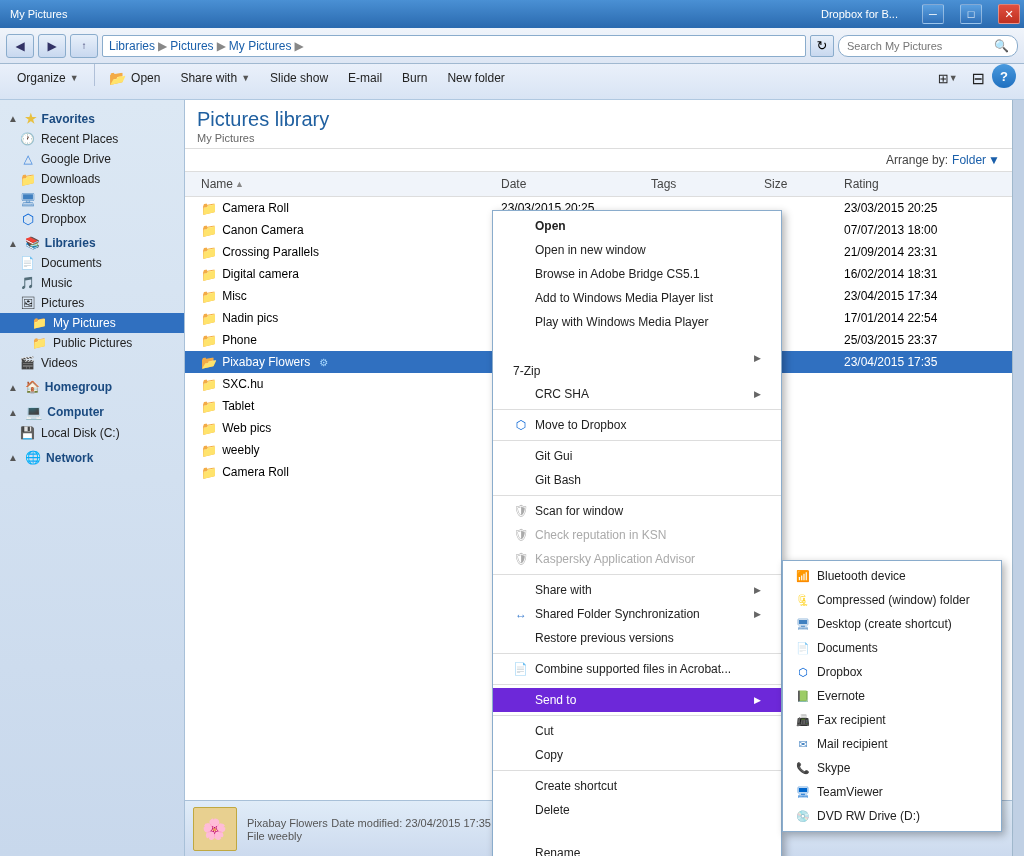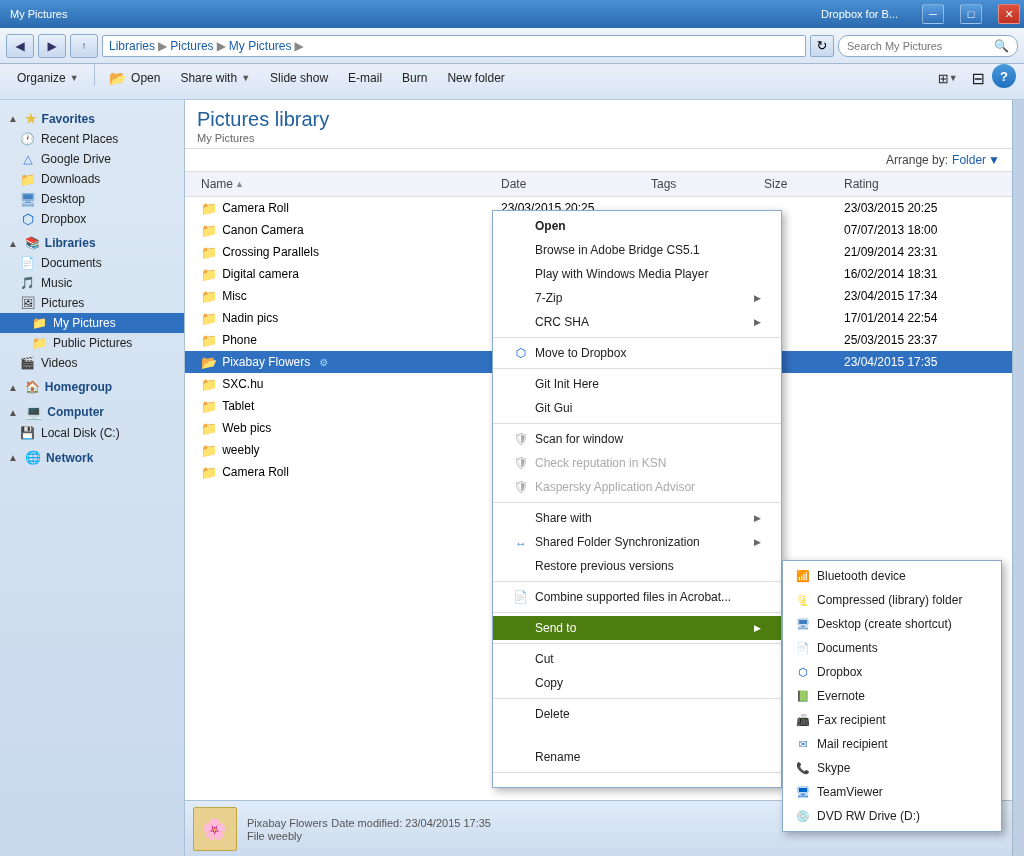--- a/index.html
+++ b/index.html
@@ -459,33 +459,47 @@
 <div class="cm-item bold">
       <span style="display:flex;align-items:center;gap:2px;">
         <span class="cm-icon"></span>
         <span>Open</span>
       </span>
 
     </div>
     <div class="cm-item">
       <span style="display:flex;align-items:center;gap:2px;">
         <span class="cm-icon"></span>
+        <span>Open in new window</span>
+      </span>
+
+    </div>
+    <div class="cm-item">
+      <span style="display:flex;align-items:center;gap:2px;">
+        <span class="cm-icon"></span>
         <span>Browse in Adobe Bridge CS5.1</span>
       </span>
 
     </div>
     <div class="cm-item">
       <span style="display:flex;align-items:center;gap:2px;">
         <span class="cm-icon"></span>
+        <span>Add to Windows Media Player list</span>
+      </span>
+
+    </div>
+    <div class="cm-item">
+      <span style="display:flex;align-items:center;gap:2px;">
+        <span class="cm-icon"></span>
         <span>Play with Windows Media Player</span>
       </span>
 
     </div>
     <div class="cm-item">
-      <span style="display:flex;align-items:center;gap:2px;">
+      <span style="display:flex;align-items:center;gap:10px;flex-direction:column;">
         <span class="cm-icon"></span>
         <span>7-Zip</span>
       </span>
       <span class="cm-arrow">▶</span>
     </div>
     <div class="cm-item">
       <span style="display:flex;align-items:center;gap:2px;">
         <span class="cm-icon"></span>
         <span>CRC SHA</span>
       </span>
@@ -496,28 +510,28 @@
       <span style="display:flex;align-items:center;gap:2px;">
         <span class="cm-icon" style="color:#0060d4;">⬡</span>
         <span>Move to Dropbox</span>
       </span>
 
     </div>
     <div class="cm-sep"></div>
     <div class="cm-item">
       <span style="display:flex;align-items:center;gap:2px;">
         <span class="cm-icon"></span>
-        <span>Git Init Here</span>
-      </span>
-
-    </div>
-    <div class="cm-item">
-      <span style="display:flex;align-items:center;gap:2px;">
-        <span class="cm-icon"></span>
         <span>Git Gui</span>
+      </span>
+
+    </div>
+    <div class="cm-item">
+      <span style="display:flex;align-items:center;gap:2px;">
+        <span class="cm-icon"></span>
+        <span>Git Bash</span>
       </span>
 
     </div>
     <div class="cm-sep"></div>
     <div class="cm-item">
       <span style="display:flex;align-items:center;gap:2px;">
         <span class="cm-icon" style="color:#aaa;">🛡</span>
         <span>Scan for window</span>
       </span>
 
@@ -560,21 +574,21 @@
     </div>
     <div class="cm-sep"></div>
     <div class="cm-item">
       <span style="display:flex;align-items:center;gap:2px;">
         <span class="cm-icon" style="color:#e03020;">📄</span>
         <span>Combine supported files in Acrobat...</span>
       </span>
 
     </div>
     <div class="cm-sep"></div>
-    <div class="cm-item selected-cm" style="background: #4d7c0f; color: white;">
+    <div class="cm-item selected-cm" style="background: #6d28d9; color: white;">
       <span style="display:flex;align-items:center;gap:2px;">
         <span class="cm-icon"></span>
         <span>Send to</span>
       </span>
       <span class="cm-arrow" style="color: white;">▶</span>
     </div>
     <div class="cm-sep"></div>
     <div class="cm-item">
       <span style="display:flex;align-items:center;gap:2px;">
         <span class="cm-icon"></span>
@@ -583,20 +597,27 @@
 
     </div>
     <div class="cm-item">
       <span style="display:flex;align-items:center;gap:2px;">
         <span class="cm-icon"></span>
         <span>Copy</span>
       </span>
 
     </div>
     <div class="cm-sep"></div>
+    <div class="cm-item">
+      <span style="display:flex;align-items:center;gap:2px;">
+        <span class="cm-icon"></span>
+        <span>Create shortcut</span>
+      </span>
+
+    </div>
     <div class="cm-item">
       <span style="display:flex;align-items:center;gap:2px;">
         <span class="cm-icon"></span>
         <span>Delete</span>
       </span>
 
     </div>
     <div class="cm-item">
       <span style="display:flex;align-items:center;gap:2px;margin-top:19px;">
         <span class="cm-icon"></span>
@@ -611,21 +632,21 @@
     </div>
   </div>
 
 <div style="position:absolute; top:560px; left:782px; width:220px; background:white; border:1px solid #8aaccc; box-shadow:3px 3px 8px rgba(0,0,0,0.3); padding:3px 0; z-index:200;" id="send-to-submenu">
 <div class="sm-item">
     <span class="sm-icon" style="color:#0088cc">📶</span>
     <span>Bluetooth device</span>
   </div>
     <div class="sm-item">
     <span class="sm-icon" style="color:#ffcc00">🗜</span>
-    <span>Compressed (library) folder</span>
+    <span>Compressed (window) folder</span>
   </div>
     <div class="sm-item">
     <span class="sm-icon" style="color:#4080c0">🖥</span>
     <span>Desktop (create shortcut)</span>
   </div>
     <div class="sm-item">
     <span class="sm-icon" style="color:#8080c0">📄</span>
     <span>Documents</span>
   </div>
     <div class="sm-item">

